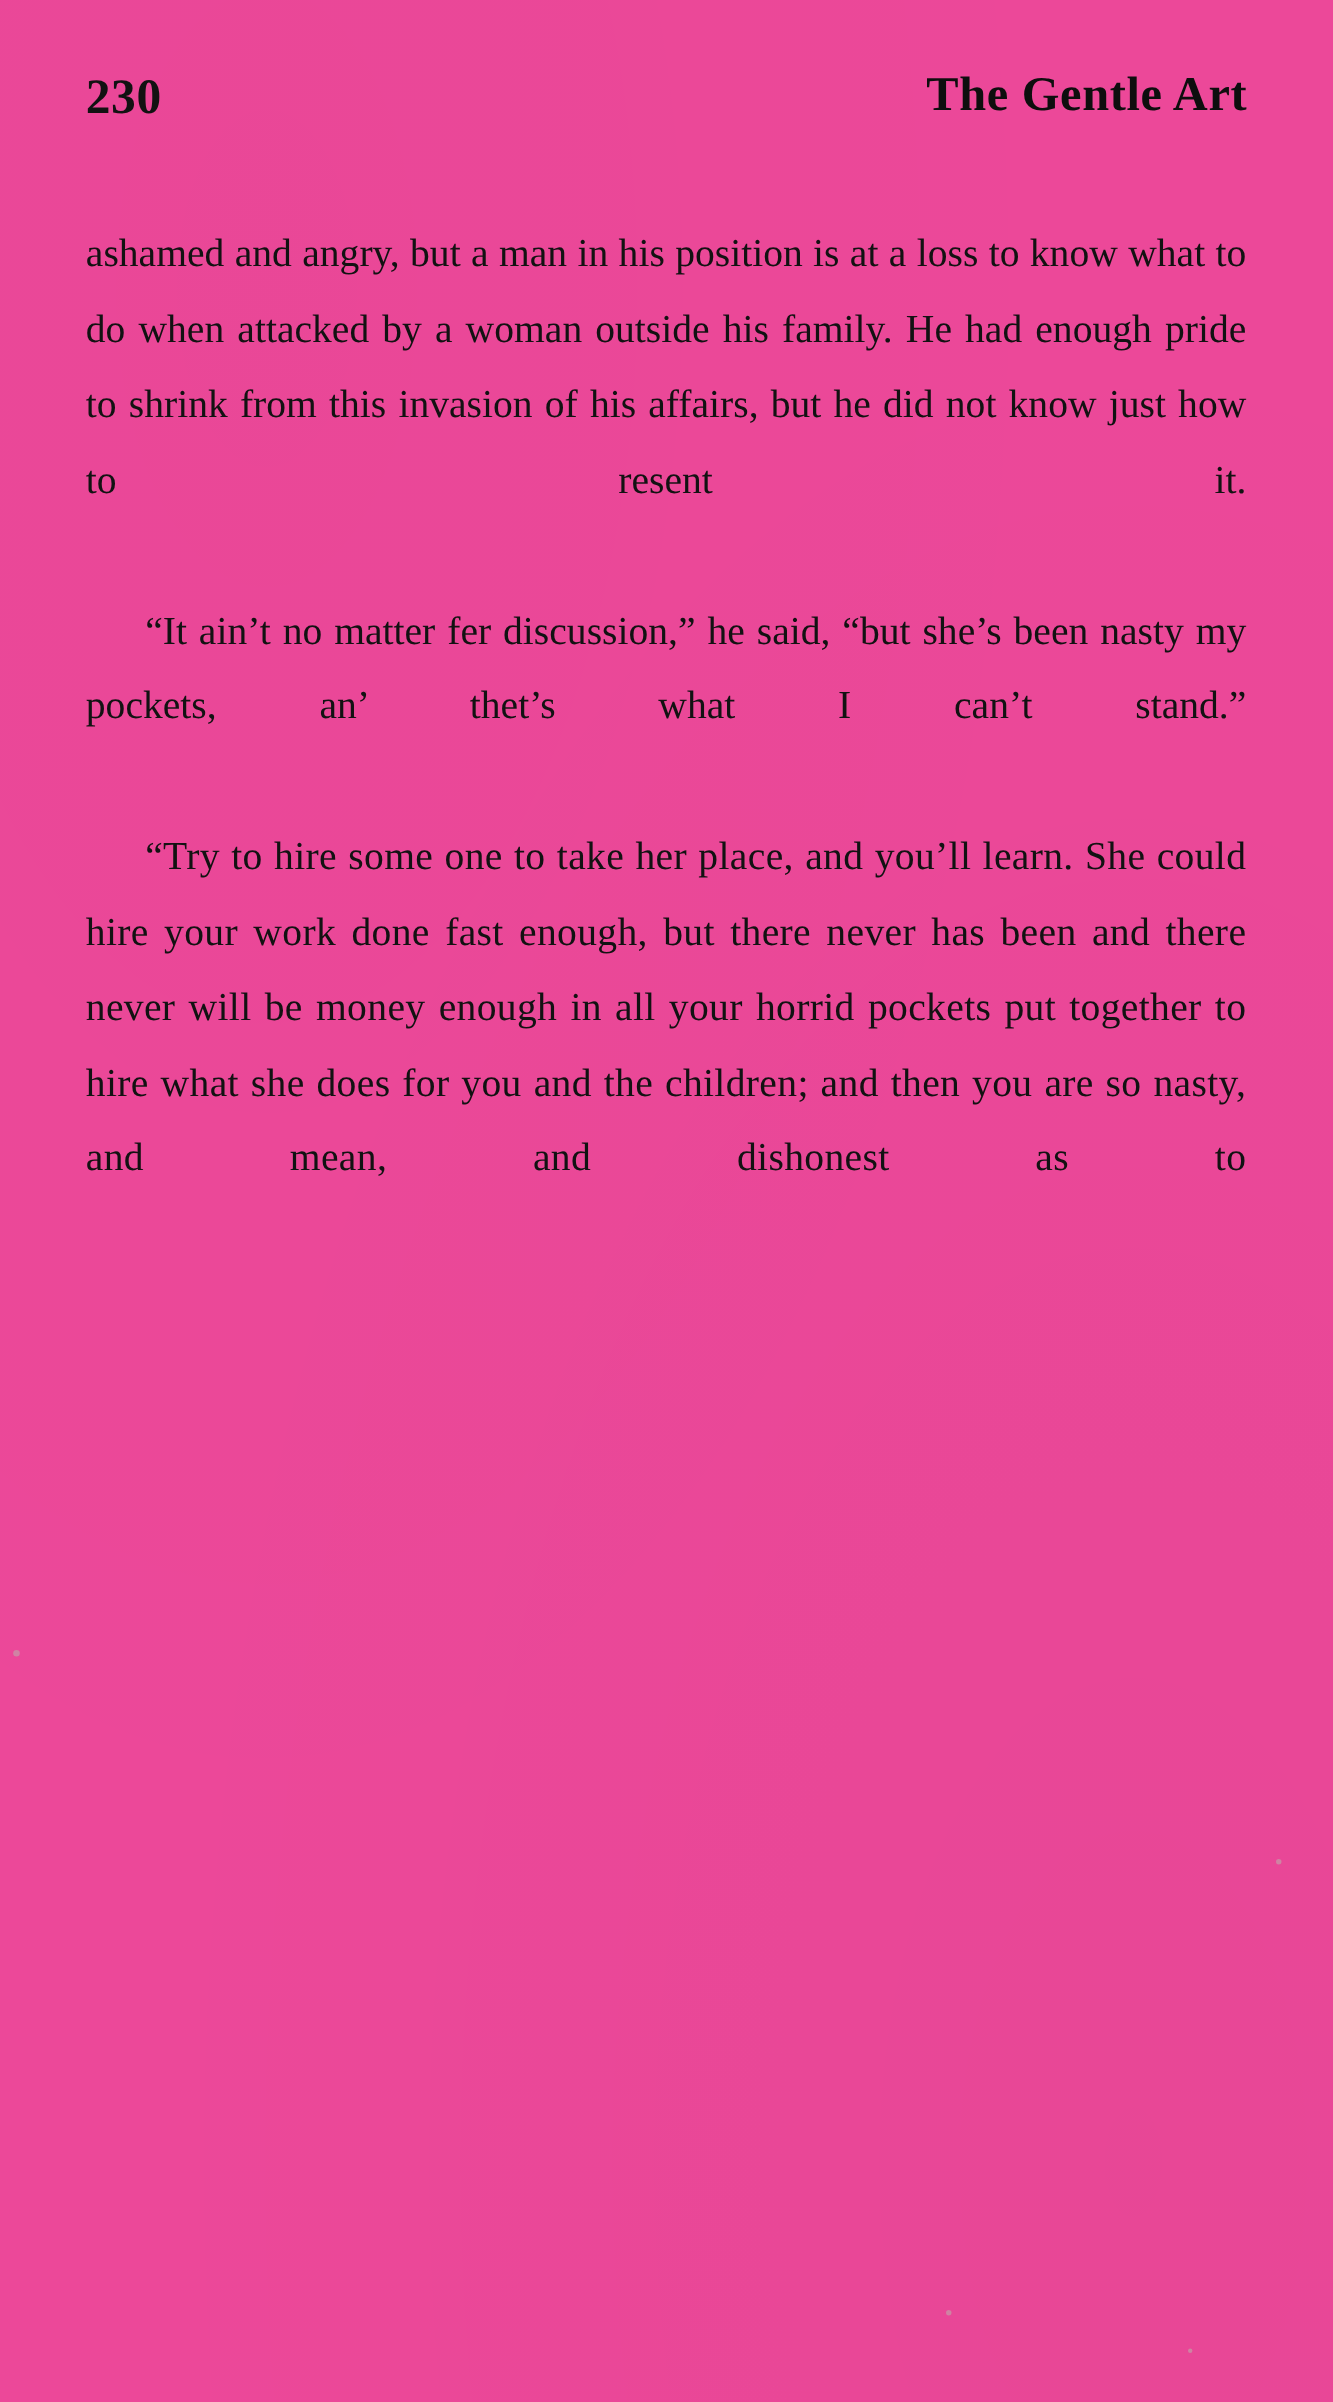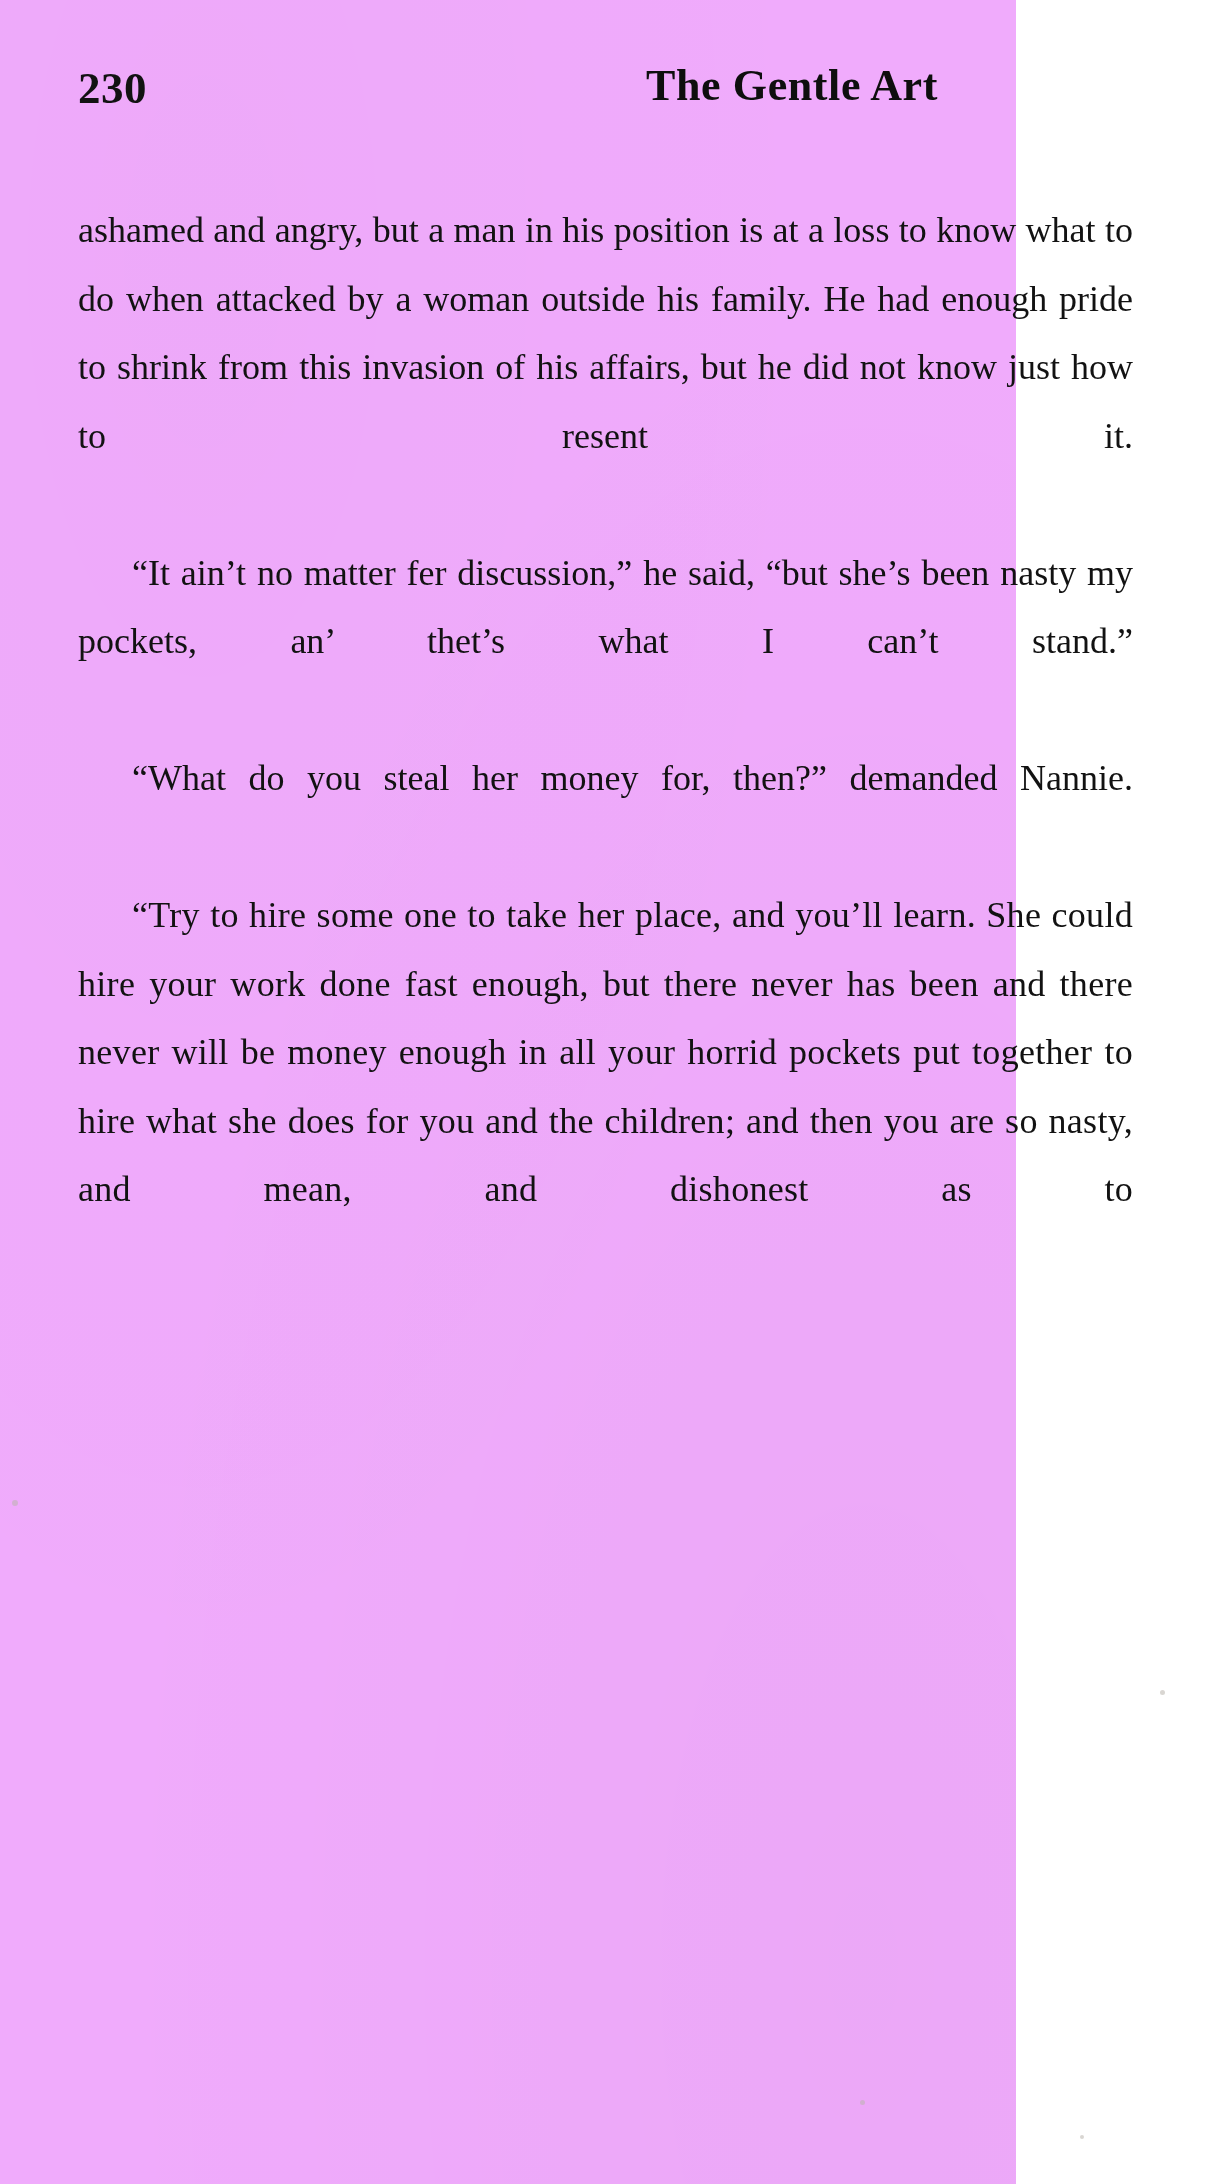--- a/index.html
+++ b/index.html
@@ -11,23 +11,23 @@
     width: 1212px;
     height: 2184px;
     position: relative;
     font-family: "Liberation Serif", serif;
     color: #111111;
     overflow: hidden;
   }
   .page {
     position: absolute;
     top: 0; left: 0;
-    width: 1016px;
+    width: 1212px;
     height: 2184px;
-    background: #f0abfc;
+    background: #ec4899;
   }
   
   .paper-tint {
     position: absolute;
     inset: 0;
     background:
       radial-gradient(ellipse at 20% 12%, rgba(0,0,0,0.012), rgba(0,0,0,0) 60%),
       radial-gradient(ellipse at 85% 90%, rgba(0,0,0,0.02), rgba(0,0,0,0) 65%);
     pointer-events: none;
   }
@@ -103,21 +103,20 @@
   <div class="paper-tint"></div>
 
   <div class="header">
     <div class="folio">230</div>
     <div class="running-head">The Gentle Art</div>
   </div>
 
   <div class="body-text">
     <p class="para first ink-1">ashamed and angry, but a man in his position is at a loss to know what to do when attacked by a woman outside his family. He had enough pride to shrink from this invasion of his affairs, but he did not know just how to resent it.</p>
     <p class="para ink-1">“It ain’t no matter fer discussion,” he said, “but she’s been nasty my pockets, an’ thet’s what I can’t stand.”</p>
-    <p class="para ink-1">“What do you steal her money for, then?” demanded Nannie.</p>
     <p class="para ink-3">“Try to hire some one to take her place, and you’ll learn.  She could hire your work done fast enough, but there never has been and there never will be money enough in all your horrid pockets put together to hire what she does for you and the children; and then you are so nasty, and mean, and dishonest as to</p>
   </div>
 
   <div class="speck" style="left:12px; top:1500px; width:6px; height:6px;"></div>
   <div class="speck" style="left:1160px; top:1690px; width:5px; height:5px;"></div>
   <div class="speck" style="left:860px; top:2100px; width:5px; height:5px;"></div>
   <div class="speck" style="left:1080px; top:2135px; width:4px; height:4px;"></div>
 </div>
 
 </body></html>

